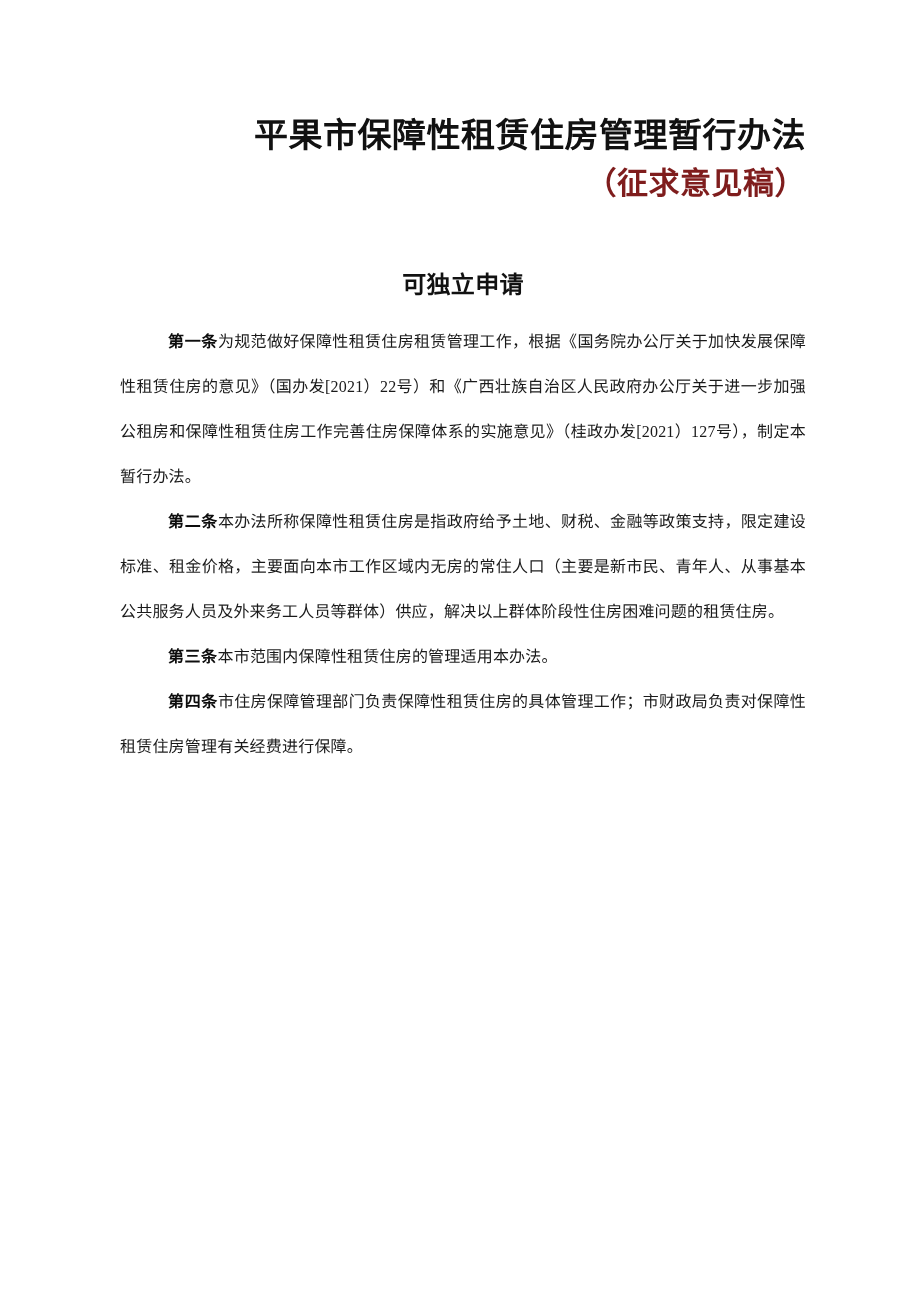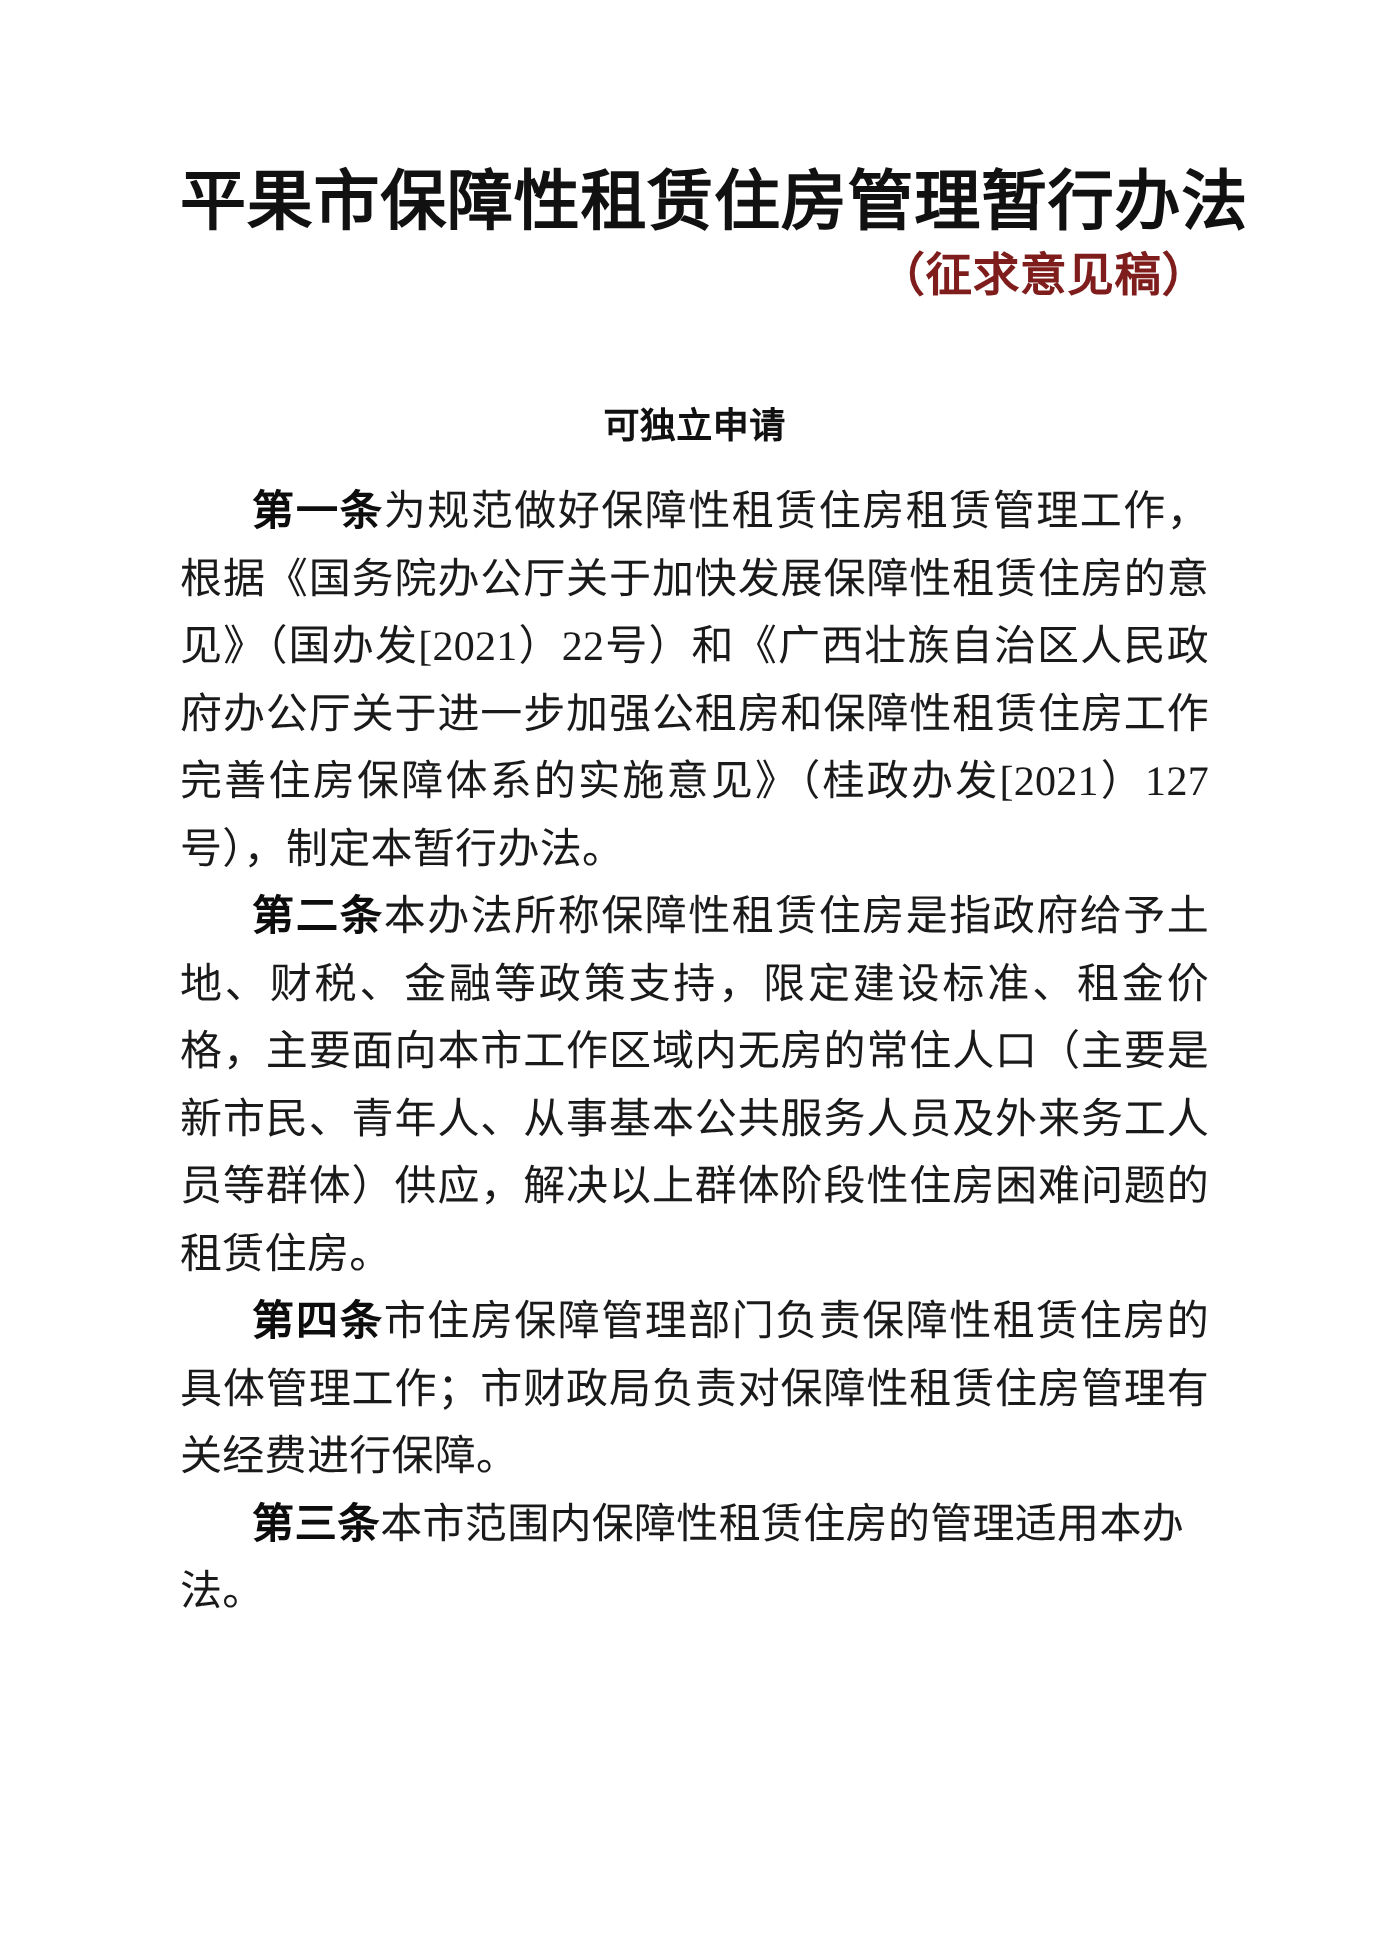--- a/index.html
+++ b/index.html
@@ -27,24 +27,24 @@
     position: absolute;
     left: 120px;
     top: 0;
     width: 686px;
   }
 
   
   .doc-title {
     font-family: "Liberation Sans", "DejaVu Sans", sans-serif;
     font-weight: 700;
-    font-size: 44px;
+    font-size: 34px;
     line-height: 46px;
     letter-spacing: 0.5px;
-    text-align: left;
+    text-align: right;
     color: #111111;
     margin: 0;
     padding-top: 112px;
     white-space: nowrap;
   }
 
   .doc-subtitle {
     font-family: "Liberation Sans", "DejaVu Sans", sans-serif;
     font-weight: 700;
     font-size: 31px;
@@ -68,21 +68,21 @@
     color: #111111;
     margin: 0;
     white-space: nowrap;
   }
 
   #chapter-1-heading { margin-top: 56px; }
   #chapter-2-heading { margin-top: 14px; }
 
   
   .article {
-    font-size: 28px;
+    font-size: 16px;
     line-height: 45px;
     letter-spacing: 0.2px;
     text-align: justify;
     text-justify: inter-character;
     text-align-last: left;
     margin: 0;
     color: #1a1a1a;
     text-indent: 48px;
     word-break: break-all;
   }
@@ -113,24 +113,24 @@
     <h3 class="chapter-heading" id="chapter-1-heading">可独立申请</h3>
 
     <p class="article" id="article-1">
       <span class="article-label">第一条</span><span>为规范做好保障性租赁住房租赁管理工作，根据《国务院办公厅关于加快发展保障性租赁住房的意见》（国办发[2021）22号）和《广西壮族自治区人民政府办公厅关于进一步加强公租房和保障性租赁住房工作完善住房保障体系的实施意见》（桂政办发[2021）127号），制定本暂行办法。</span>
     </p>
 
     <p class="article">
       <span class="article-label">第二条</span><span>本办法所称保障性租赁住房是指政府给予土地、财税、金融等政策支持，限定建设标准、租金价格，主要面向本市工作区域内无房的常住人口（主要是新市民、青年人、从事基本公共服务人员及外来务工人员等群体）供应，解决以上群体阶段性住房困难问题的租赁住房。</span>
     </p>
 
+    <p class="article single-line">
+      <span class="article-label">第三条</span><span>本市范围内保障性租赁住房的管理适用本办法。</span>
+    </p>
+
     <p class="article">
       <span class="article-label">第四条</span><span>市住房保障管理部门负责保障性租赁住房的具体管理工作；市财政局负责对保障性租赁住房管理有关经费进行保障。</span>
-    </p>
-
-    <p class="article single-line">
-      <span class="article-label">第三条</span><span>本市范围内保障性租赁住房的管理适用本办法。</span>
     </p>
 
 
 
   </div>
 </div>
 
 </body></html>

